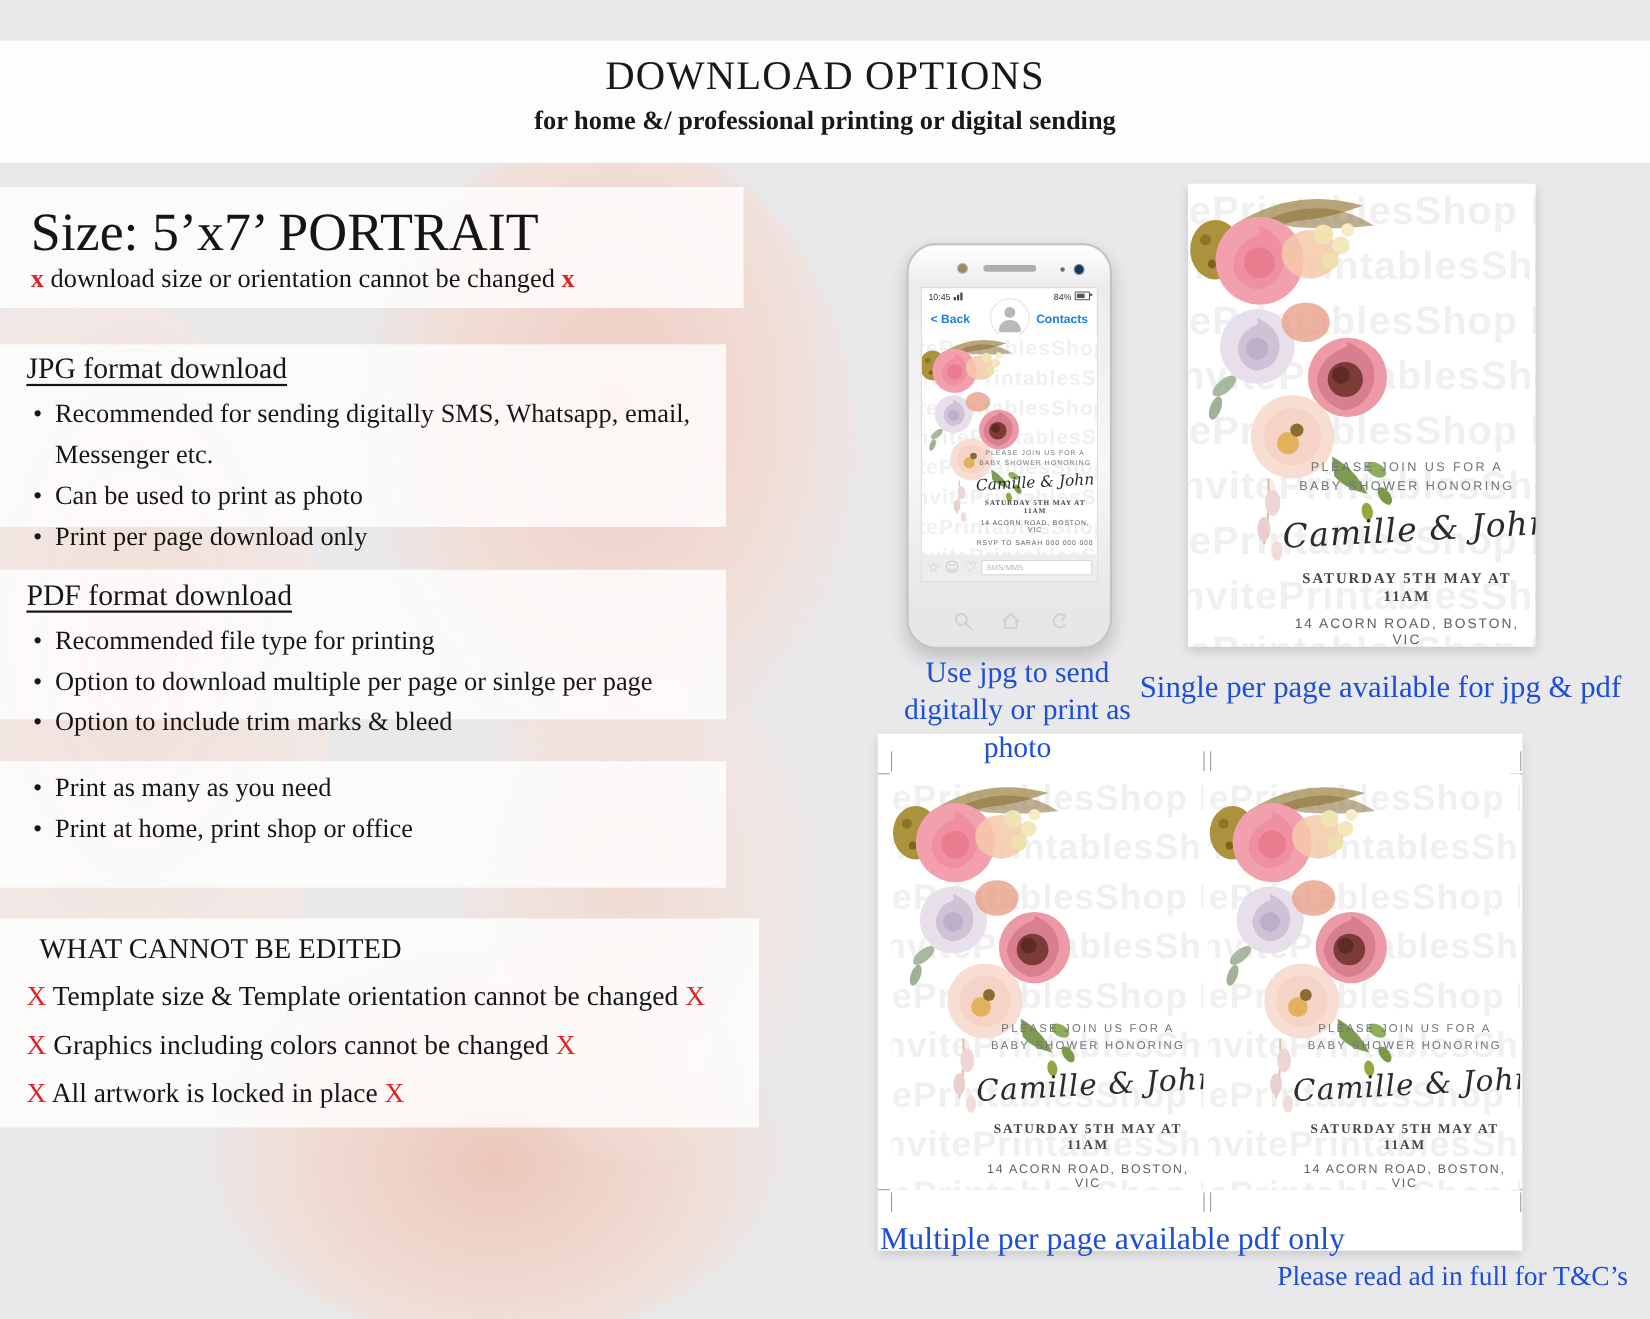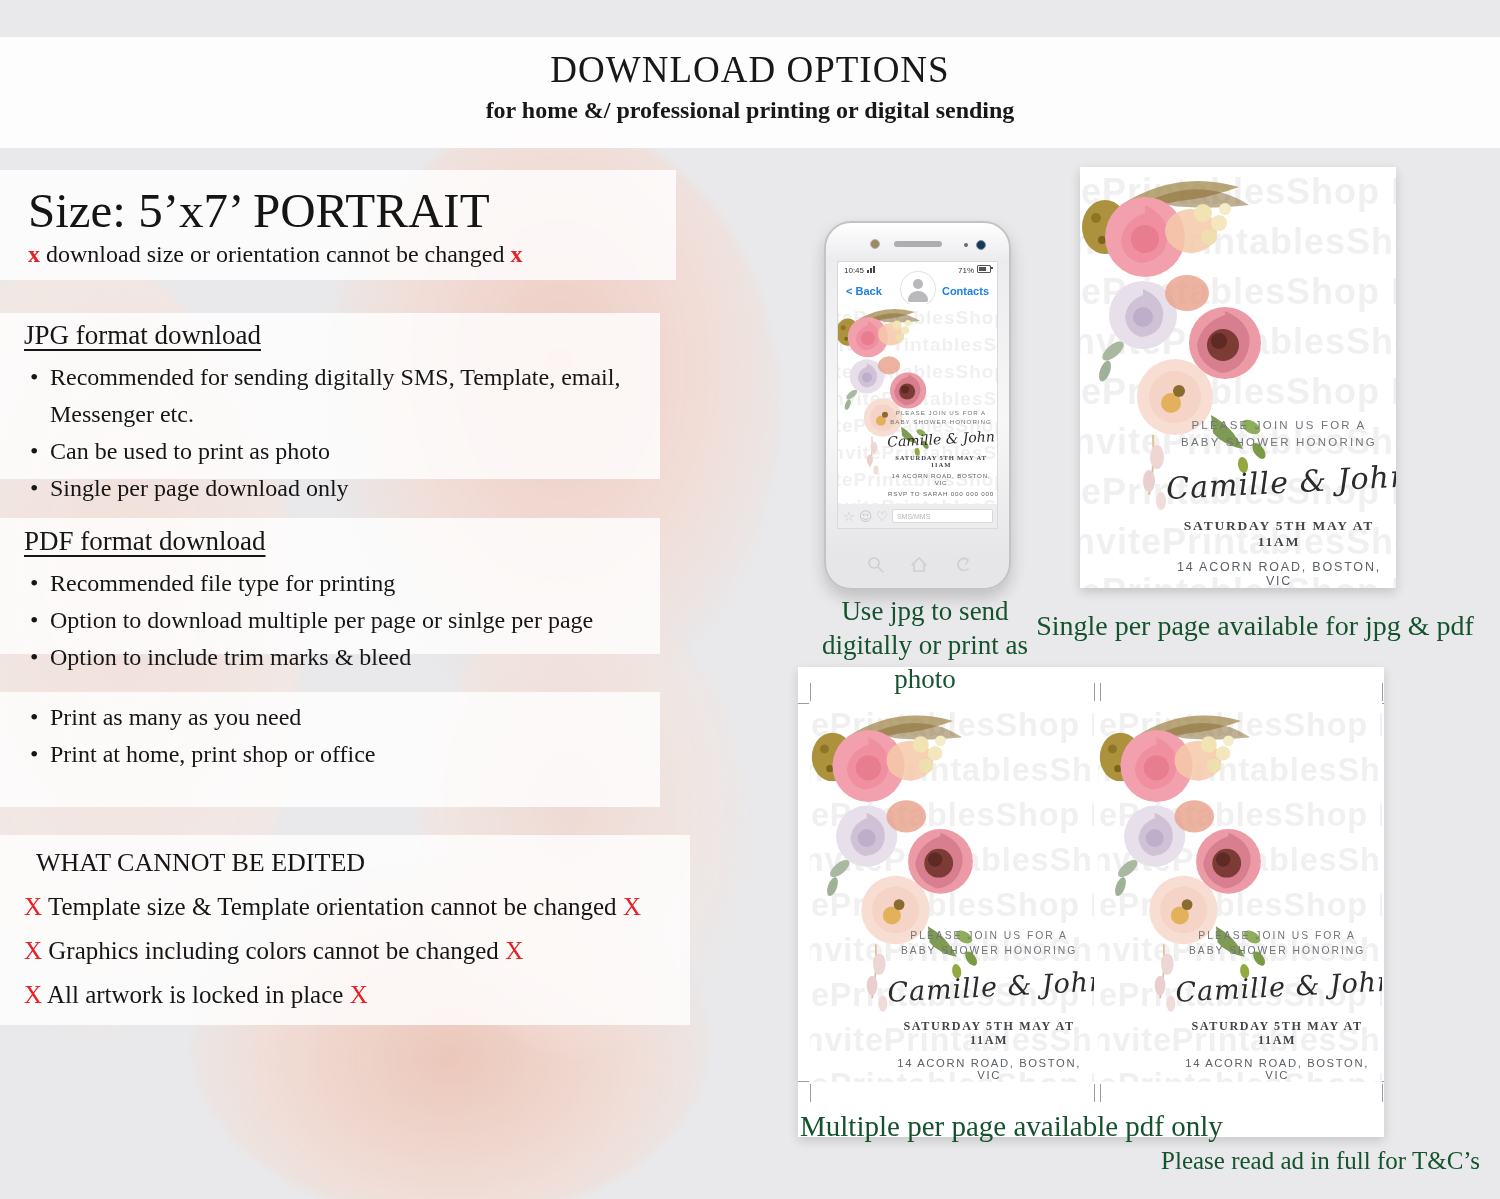--- a/index.html
+++ b/index.html
@@ -42,21 +42,21 @@
   .sec li{position:relative;padding-left:26px;line-height:37px;}
   .sec li::before{content:"\2022";position:absolute;left:6px;top:0;font-size:24px;}
   .sec-jpg{top:320px;}
   .sec-pdf{top:526px;}
   .sec-printing{top:699px;}
   .noedit{position:absolute;left:24px;top:841px;font-size:25px;line-height:44px;color:#161616;}
   .noedit .ne-head{padding-left:12px;font-size:26px;}
   .noedit .rule .xmark{font-weight:400;}
 
   
-  .cap{position:absolute;font-size:27px;color:#14532d;}
+  .cap{position:absolute;font-size:27px;color:#1d4ed8;}
   .cap-phone{left:795px;top:594px;width:260px;text-align:center;line-height:34px;}
   .cap-single{left:1030px;top:610px;width:450px;text-align:center;font-size:28px;}
   .cap-multiple{left:800px;top:1110px;font-size:29px;}
   .cap-terms{left:1090px;top:1147px;width:390px;text-align:right;font-size:25px;}
 
   
   .invite{position:relative;width:316px;height:421px;background:#fff;overflow:hidden;}
   .wm{position:absolute;inset:0;overflow:hidden;}
   .wm span{display:block;white-space:nowrap;font-family:"Liberation Sans",sans-serif;font-weight:600;
     font-size:36px;line-height:50px;color:rgba(110,110,110,.10);letter-spacing:1px;}
@@ -191,23 +191,23 @@
   <div class="size-head">Size: 5’x7’ PORTRAIT</div>
   <div class="size-note">
     <span class="xmark">x</span>
     <span>download size or orientation cannot be changed</span>
     <span class="xmark">x</span>
   </div>
 
   <div class="sec sec-jpg">
     <h3 class="u">JPG format download</h3>
     <ul>
-      <li>Recommended for sending digitally SMS, Template, email, Messenger etc.</li>
+      <li>Recommended for sending digitally SMS, Whatsapp, email, Messenger etc.</li>
       <li>Can be used to print as photo</li>
-      <li>Single per page download only</li>
+      <li>Print per page download only</li>
     </ul>
   </div>
 
   <div class="sec sec-pdf">
     <h3 class="u">PDF format download</h3>
     <ul>
       <li>Recommended file type for printing</li>
       <li>Option to download multiple per page or sinlge per page</li>
       <li>Option to include trim marks &amp; bleed</li>
     </ul>
@@ -247,21 +247,21 @@
     <div class="screen">
       <div class="sbar">
         <span>
           <span>10:45</span><span class="sig">
               <i style="height:3px"></i>
               <i style="height:5px"></i>
               <i style="height:7px"></i>
             </span>
         </span>
         <span>
-          <span>71%</span><span class="batt"></span>
+          <span>84%</span><span class="batt"></span>
         </span>
       </div>
       <div class="nav">
         <span>&lt; Back</span>
         <span>Contacts</span>
       </div>
       <div class="avatar">
           <span class="head"></span>
           <span class="bodyp"></span>
         </div>

